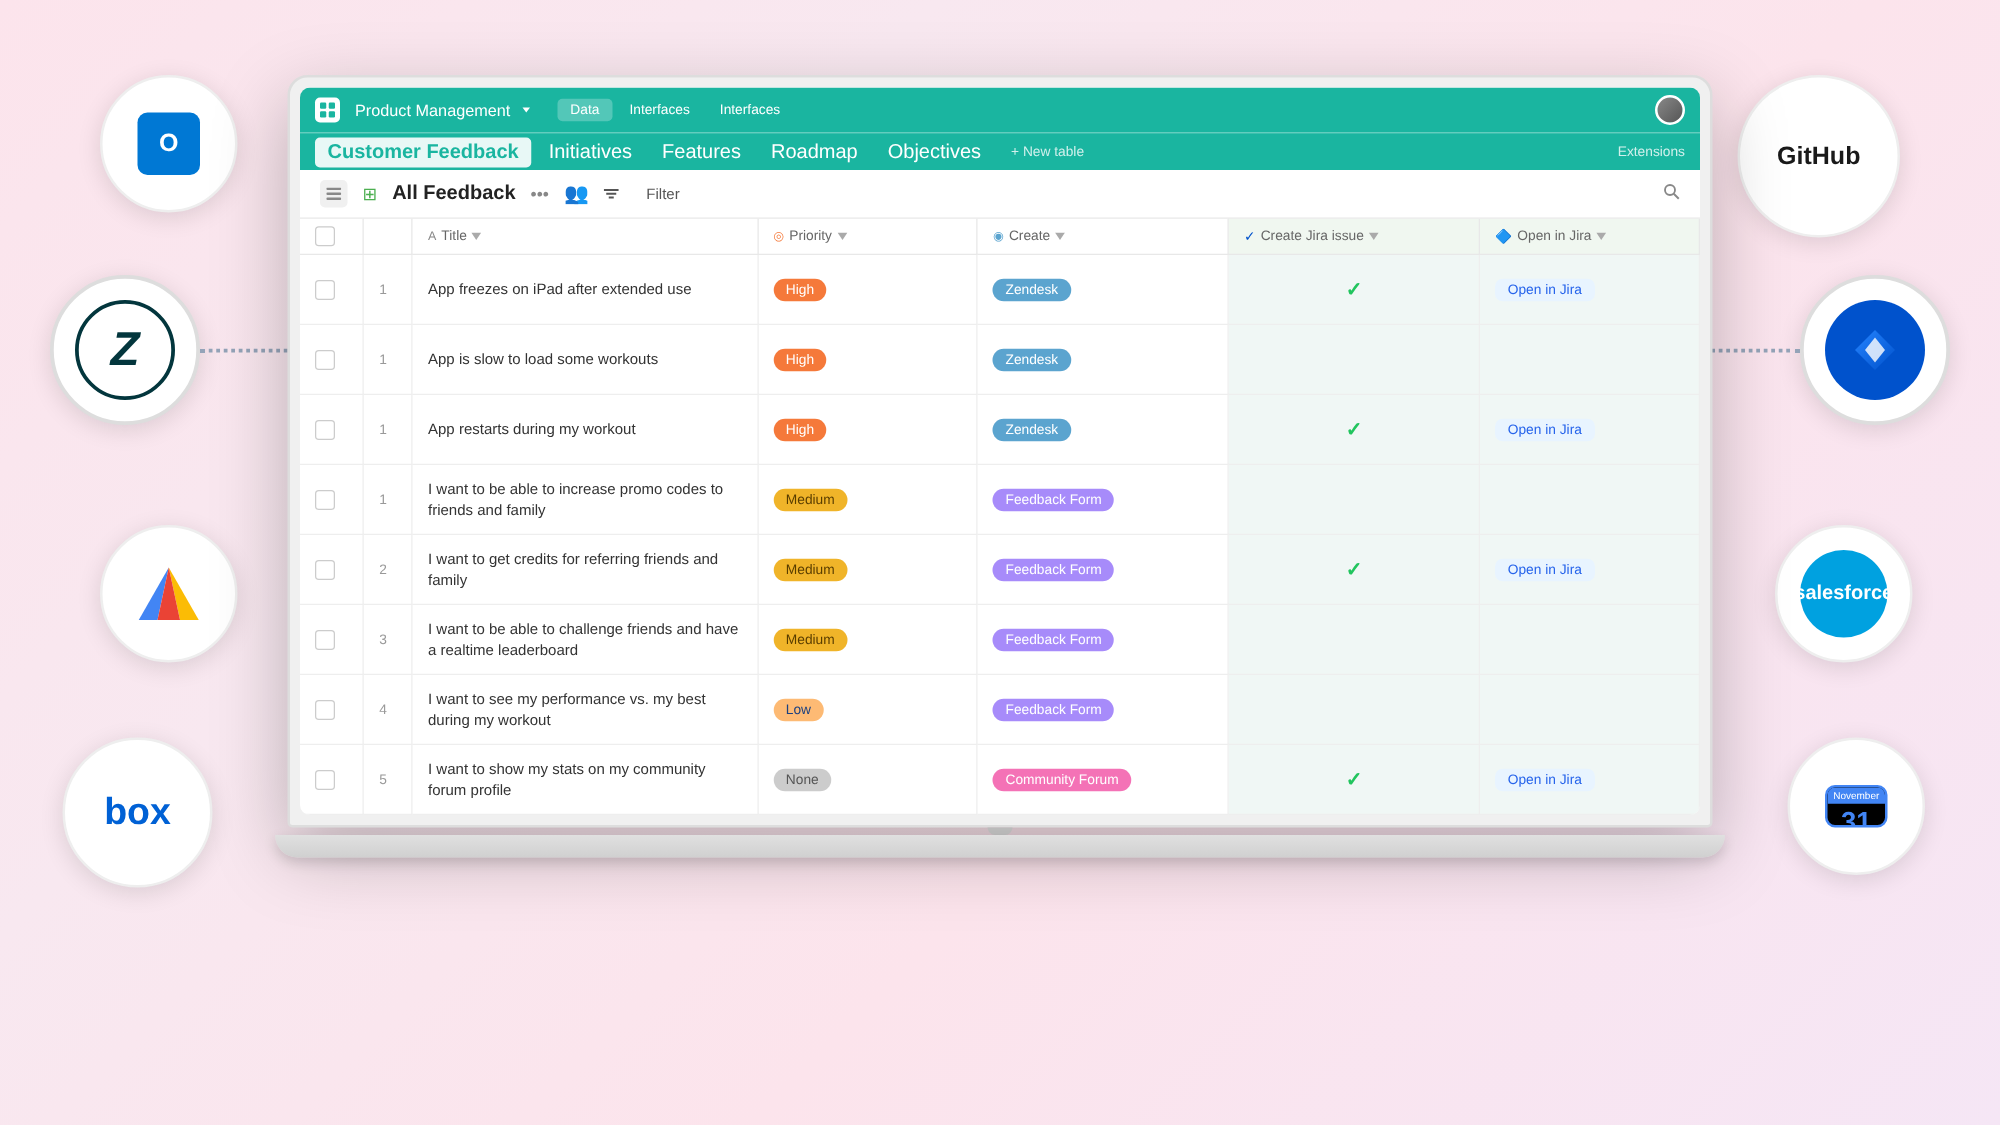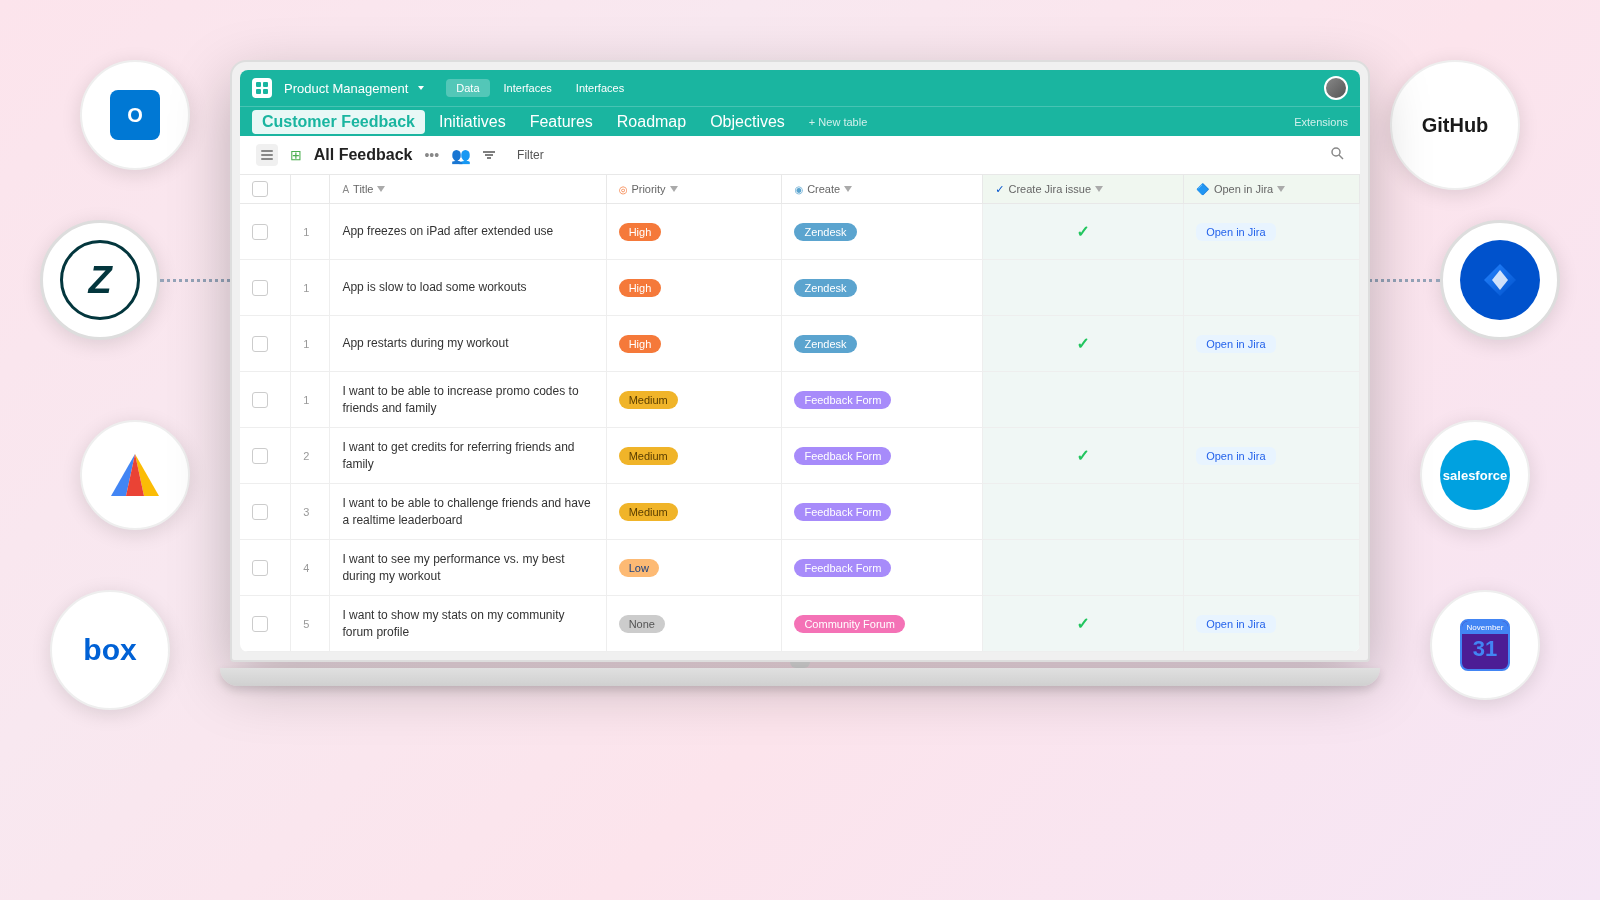--- a/index.html
+++ b/index.html
@@ -373,26 +373,26 @@
         <polygon points="20,4 36,20 20,36 4,20" fill="url(#jiraGrad)"></polygon>
         <polygon points="20,10 28,20 20,30 12,20" fill="white" opacity="0.8"></polygon>
       </svg>
     </div>
   </div>
 
   <div style="position:absolute;top:279px;right:160px;width:120px;height:3px;border-top:3px dotted #94a3b8;"></div>
 
   <div class="logo-circle" style="position:absolute;top:420px;right:70px;width:110px;height:110px;">
     <div style="background:#00a1e0;border-radius:50%;width:70px;height:70px;display:flex;align-items:center;justify-content:center;">
-      <span style="color:white;font-size:13px;font-weight:700;">salesforce</span>
+      <span style="color:white;font-size:16px;font-weight:700;">salesforce</span>
     </div>
   </div>
 
   <div class="logo-circle" style="position:absolute;top:590px;right:60px;width:110px;height:110px;">
-    <div style="width:50px;height:52px;border-radius:8px;border:2px solid #4285f4;overflow:hidden;background:#4c1d95;">
+    <div style="width:50px;height:34px;border-radius:8px;border:2px solid #4285f4;overflow:hidden;background:#000000;">
       <div style="background:#4285f4;color:white;font-size:8px;text-align:center;padding:2px;">November</div>
       <div style="font-size:22px;font-weight:700;color:#4285f4;text-align:center;padding:2px;">31</div>
     </div>
   </div>
 </div>
 
 <div class="laptop-wrapper">
   <div class="laptop-screen">
     <div class="screen-inner">
 

